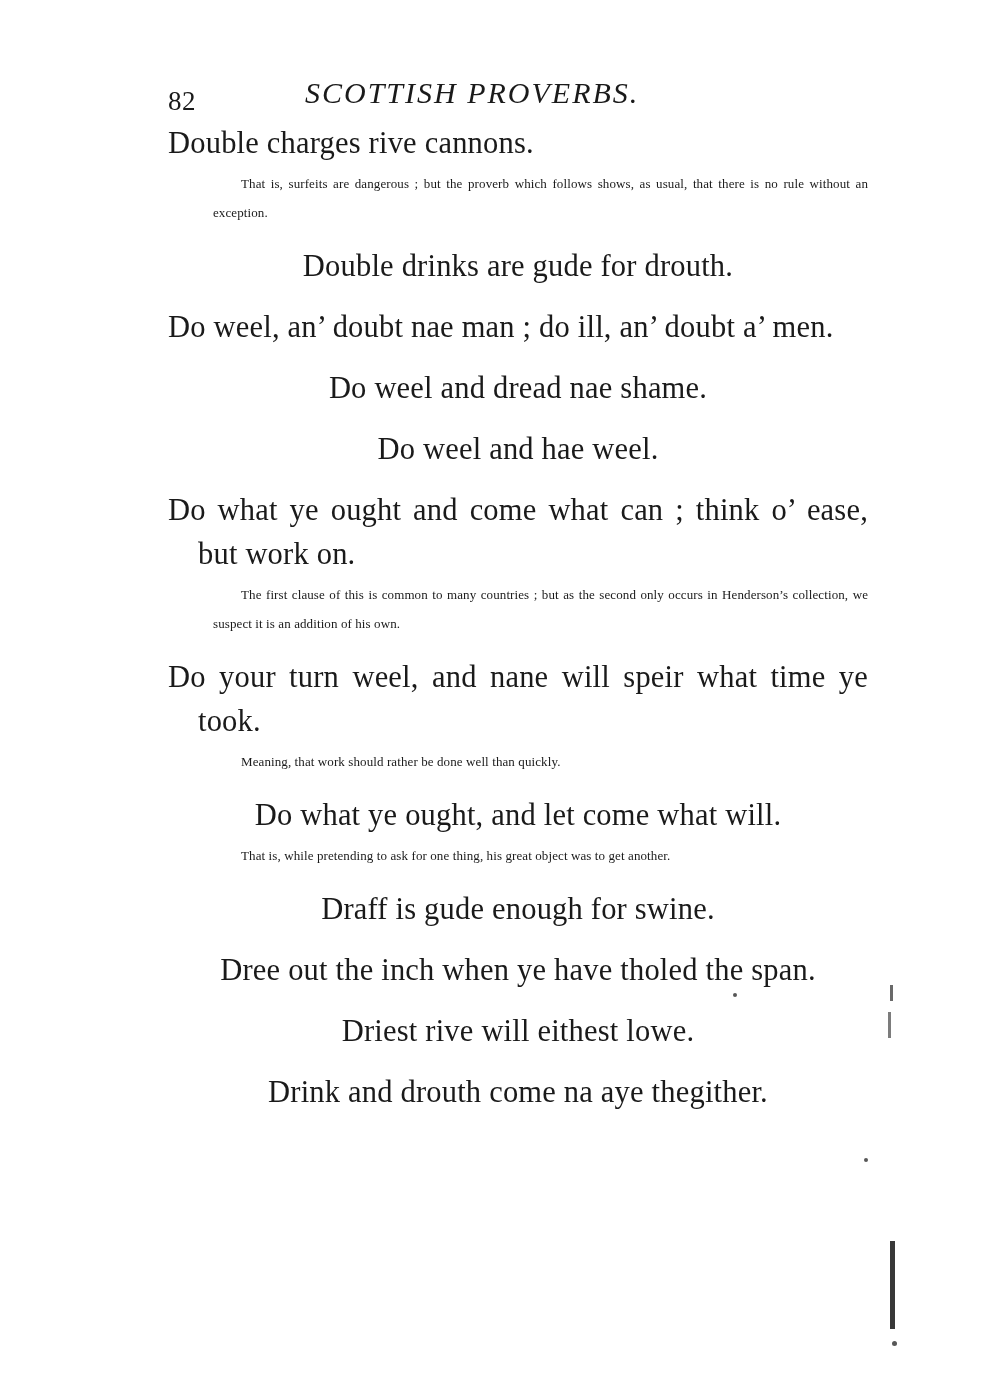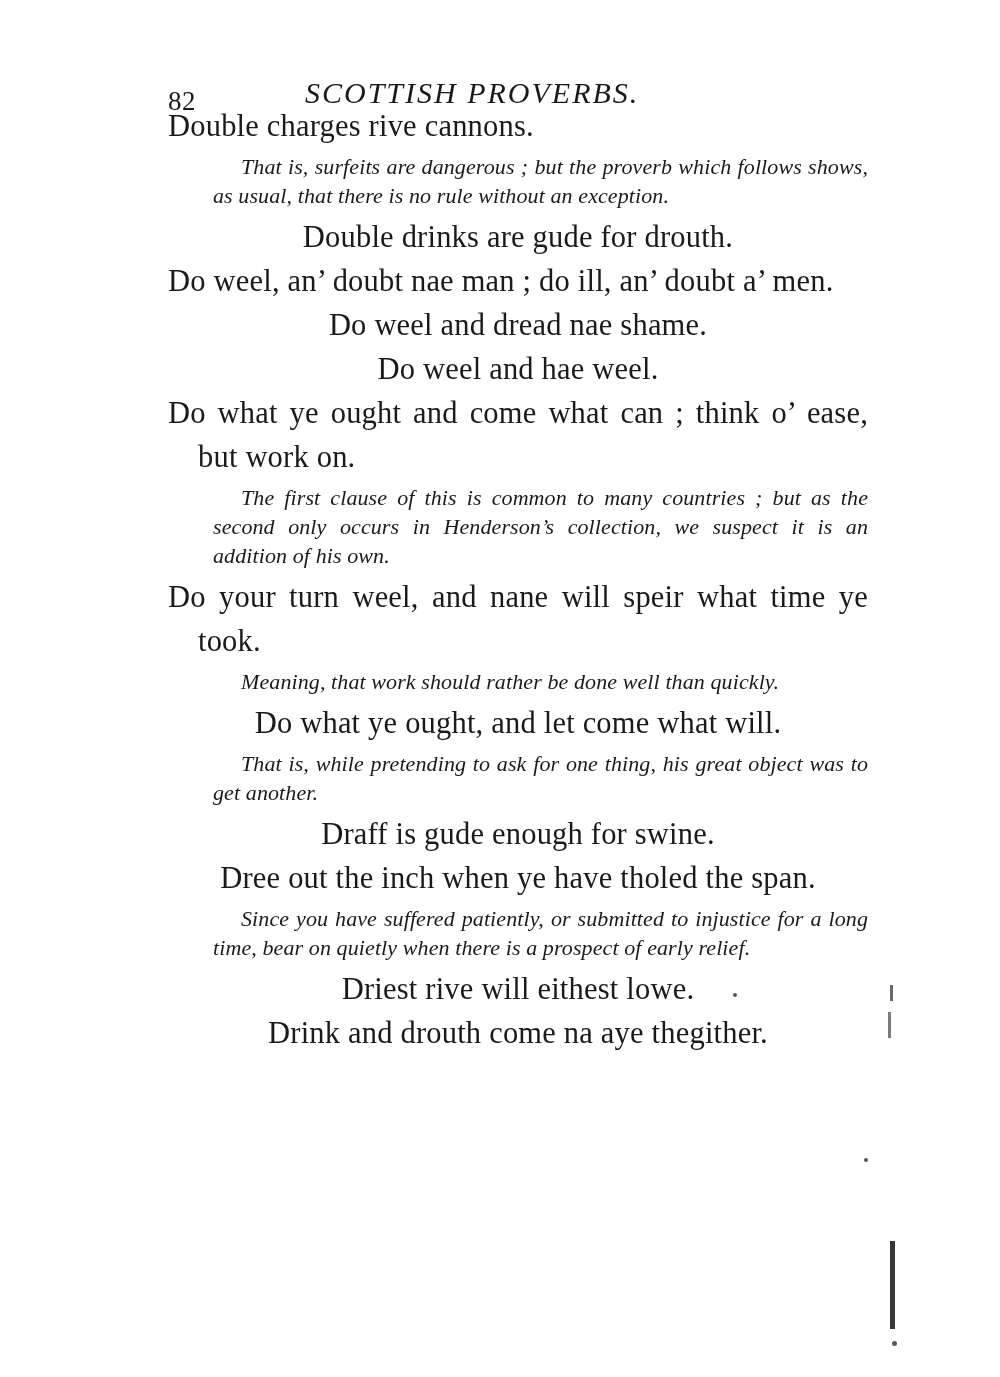--- a/index.html
+++ b/index.html
@@ -50,37 +50,36 @@
     position: absolute;
     left: 168px;
     top: 104px;
     width: 700px;
   }
   .proverb {
     font-size: 30.5px;
     line-height: 44px;
     text-align: justify;
     text-indent: 0;
-    margin: 0 0 0 0;
+    margin: 17px 0 0 0;
     padding-left: 30px;
     text-indent: -30px;
     letter-spacing: 0.2px;
   }
   .proverb.nojust {
     text-align: center;
   }
   .note {
-    font-size: 22px;
+    font-size: 13px;
     line-height: 29px;
     text-align: justify;
     margin: 4px 0 5px 0;
     padding-left: 45px;
     text-indent: 28px;
     letter-spacing: 0.1px;
-    font-style: italic;
   }
 
   
   .speck {
     position: absolute;
     background: #3a3a3a;
     opacity: 0.85;
   }
   .gutter-bar {
     position: absolute;
@@ -160,21 +159,20 @@
     <div>
       <p class="note">That is, while pretending to ask for one thing, his great object was to get another.</p>
     </div>
 
     <div>
       <p class="proverb nojust">Draff is gude enough for swine.</p>
     </div>
 
     <div>
       <p class="proverb nojust">Dree out the inch when ye have tholed the span.</p>
-      <p class="note">Since you have suffered patiently, or submitted to injustice for a long time, bear on quietly when there is a prospect of early relief.</p>
     </div>
 
     <div>
       <p class="proverb nojust">Driest rive will eithest lowe.</p>
     </div>
 
     <div>
       <p class="proverb nojust">Drink and drouth come na aye thegither.</p>
     </div>
 

